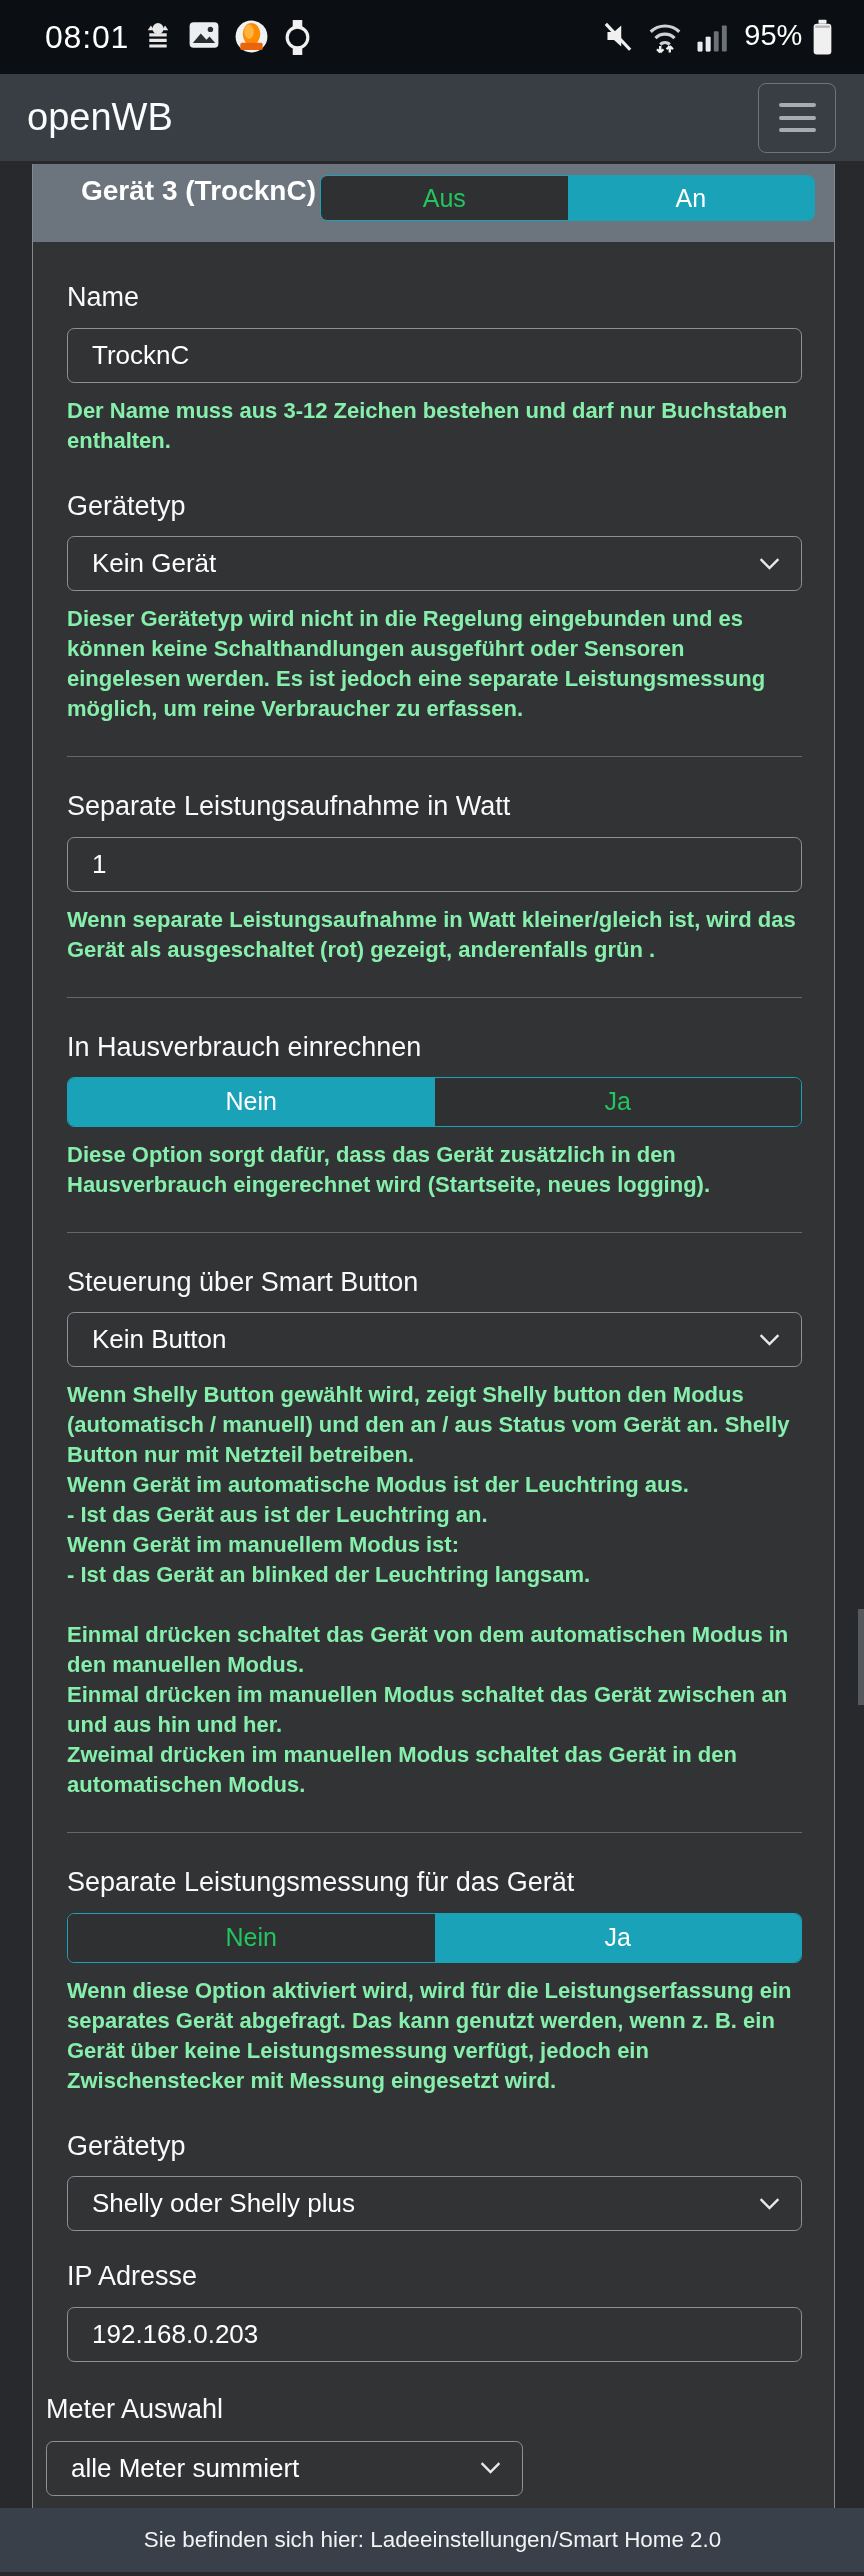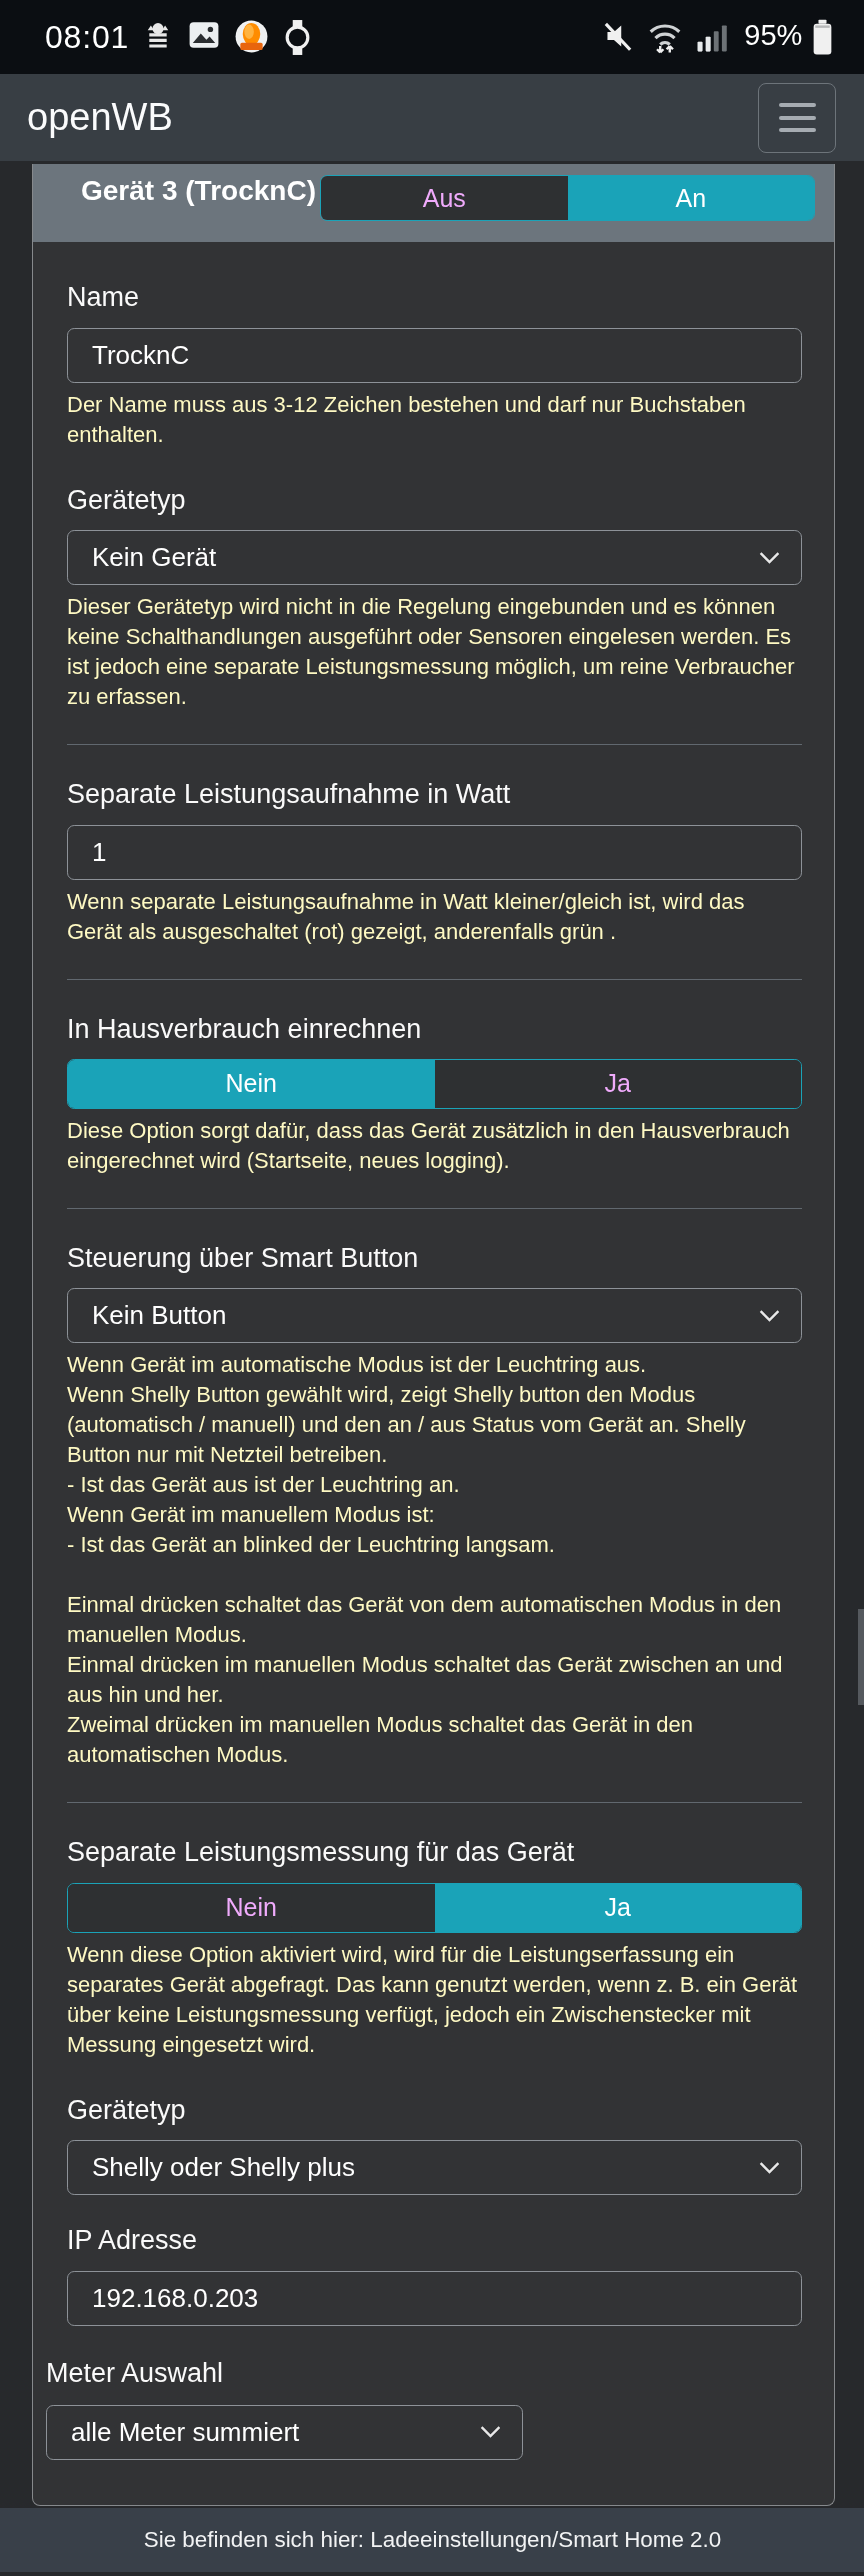--- a/index.html
+++ b/index.html
@@ -46,39 +46,39 @@
   .card-title { font-size:28px; font-weight:bold; color:#ffffff; padding-left:29px; }
   .card-body { padding:40px 32px 45px 34px; }
   
   .seg {
     display:flex; border:1.6px solid #1aa3b8; border-radius:7.2px; overflow:hidden;
   }
   .seg-header { width:495px; height:46px; }
   .seg-body { width:100%; height:50px; margin-top:3.2px; }
   .seg button {
     flex:1; border:none; cursor:pointer; font-size:25px;
-    background:#2e3032; color:#f0abfc; font-family:inherit;
+    background:#2e3032; color:#22c55e; font-family:inherit;
   }
   .seg button.on { background:#1aa3b8; color:#ffffff; }
   
   .flabel { font-size:27px; color:#fafafa; margin-bottom:14.4px; }
   .control {
     position:relative; width:100%; height:55px; border:1.6px solid #8d9298;
     border-radius:7.2px; background:transparent; display:flex; align-items:center;
     padding:0 24px; font-size:26px; color:#ffffff;
   }
   .control input {
     width:100%; background:transparent; border:none; outline:none;
     color:#ffffff; font-size:26px; font-family:inherit;
   }
   .chev {
     position:absolute; right:21px; top:50%; transform:translateY(-50%);
     width:21px; height:13px;
   }
-  .help { font-size:22px; line-height:30px; color:#fef9c3; margin-top:7px; font-weight:400; }
+  .help { font-size:22px; line-height:30px; color:#86efac; margin-top:13px; font-weight:700; }
   .help .gap { margin-top:30px; }
   hr.sep { border:none; border-top:1.6px solid #61686f; margin:32px 0 34px 0; }
   .sect { margin-top:0; }
   .mt { margin-top:35px; }
   .meter-block { margin-left:-21px; margin-top:32px; }
   .meter-block .control { width:477px; }
   .meter-block .flabel { margin-bottom:16px; }
   .gap-cards { height:22.4px; }
   
   .footer {
@@ -238,22 +238,22 @@
 
     <div class="sect">
       <div class="flabel">Steuerung über Smart Button</div>
       <div class="control">
         <span>Kein Button</span>
         <svg class="chev" viewBox="0 0 26 16">
             <path d="M2 2 l11 11 11-11" stroke="#e8e8e8" stroke-width="3" fill="none"></path>
           </svg>
       </div>
       <div class="help">
+        <div>Wenn Shelly Button gewählt wird, zeigt Shelly button den Modus (automatisch / manuell) und den an / aus Status vom Gerät an. Shelly Button nur mit Netzteil betreiben.</div>
         <div>Wenn Gerät im automatische Modus ist der Leuchtring aus.</div>
-        <div>Wenn Shelly Button gewählt wird, zeigt Shelly button den Modus (automatisch / manuell) und den an / aus Status vom Gerät an. Shelly Button nur mit Netzteil betreiben.</div>
         <div>- Ist das Gerät aus ist der Leuchtring an.</div>
         <div>Wenn Gerät im manuellem Modus ist:</div>
         <div>- Ist das Gerät an blinked der Leuchtring langsam.</div>
         <div class="gap">Einmal drücken schaltet das Gerät von dem automatischen Modus in den manuellen Modus.</div>
         <div>Einmal drücken im manuellen Modus schaltet das Gerät zwischen an und aus hin und her.</div>
         <div>Zweimal drücken im manuellen Modus schaltet das Gerät in den automatischen Modus.</div>
       </div>
     </div>
 
     <hr class="sep">

